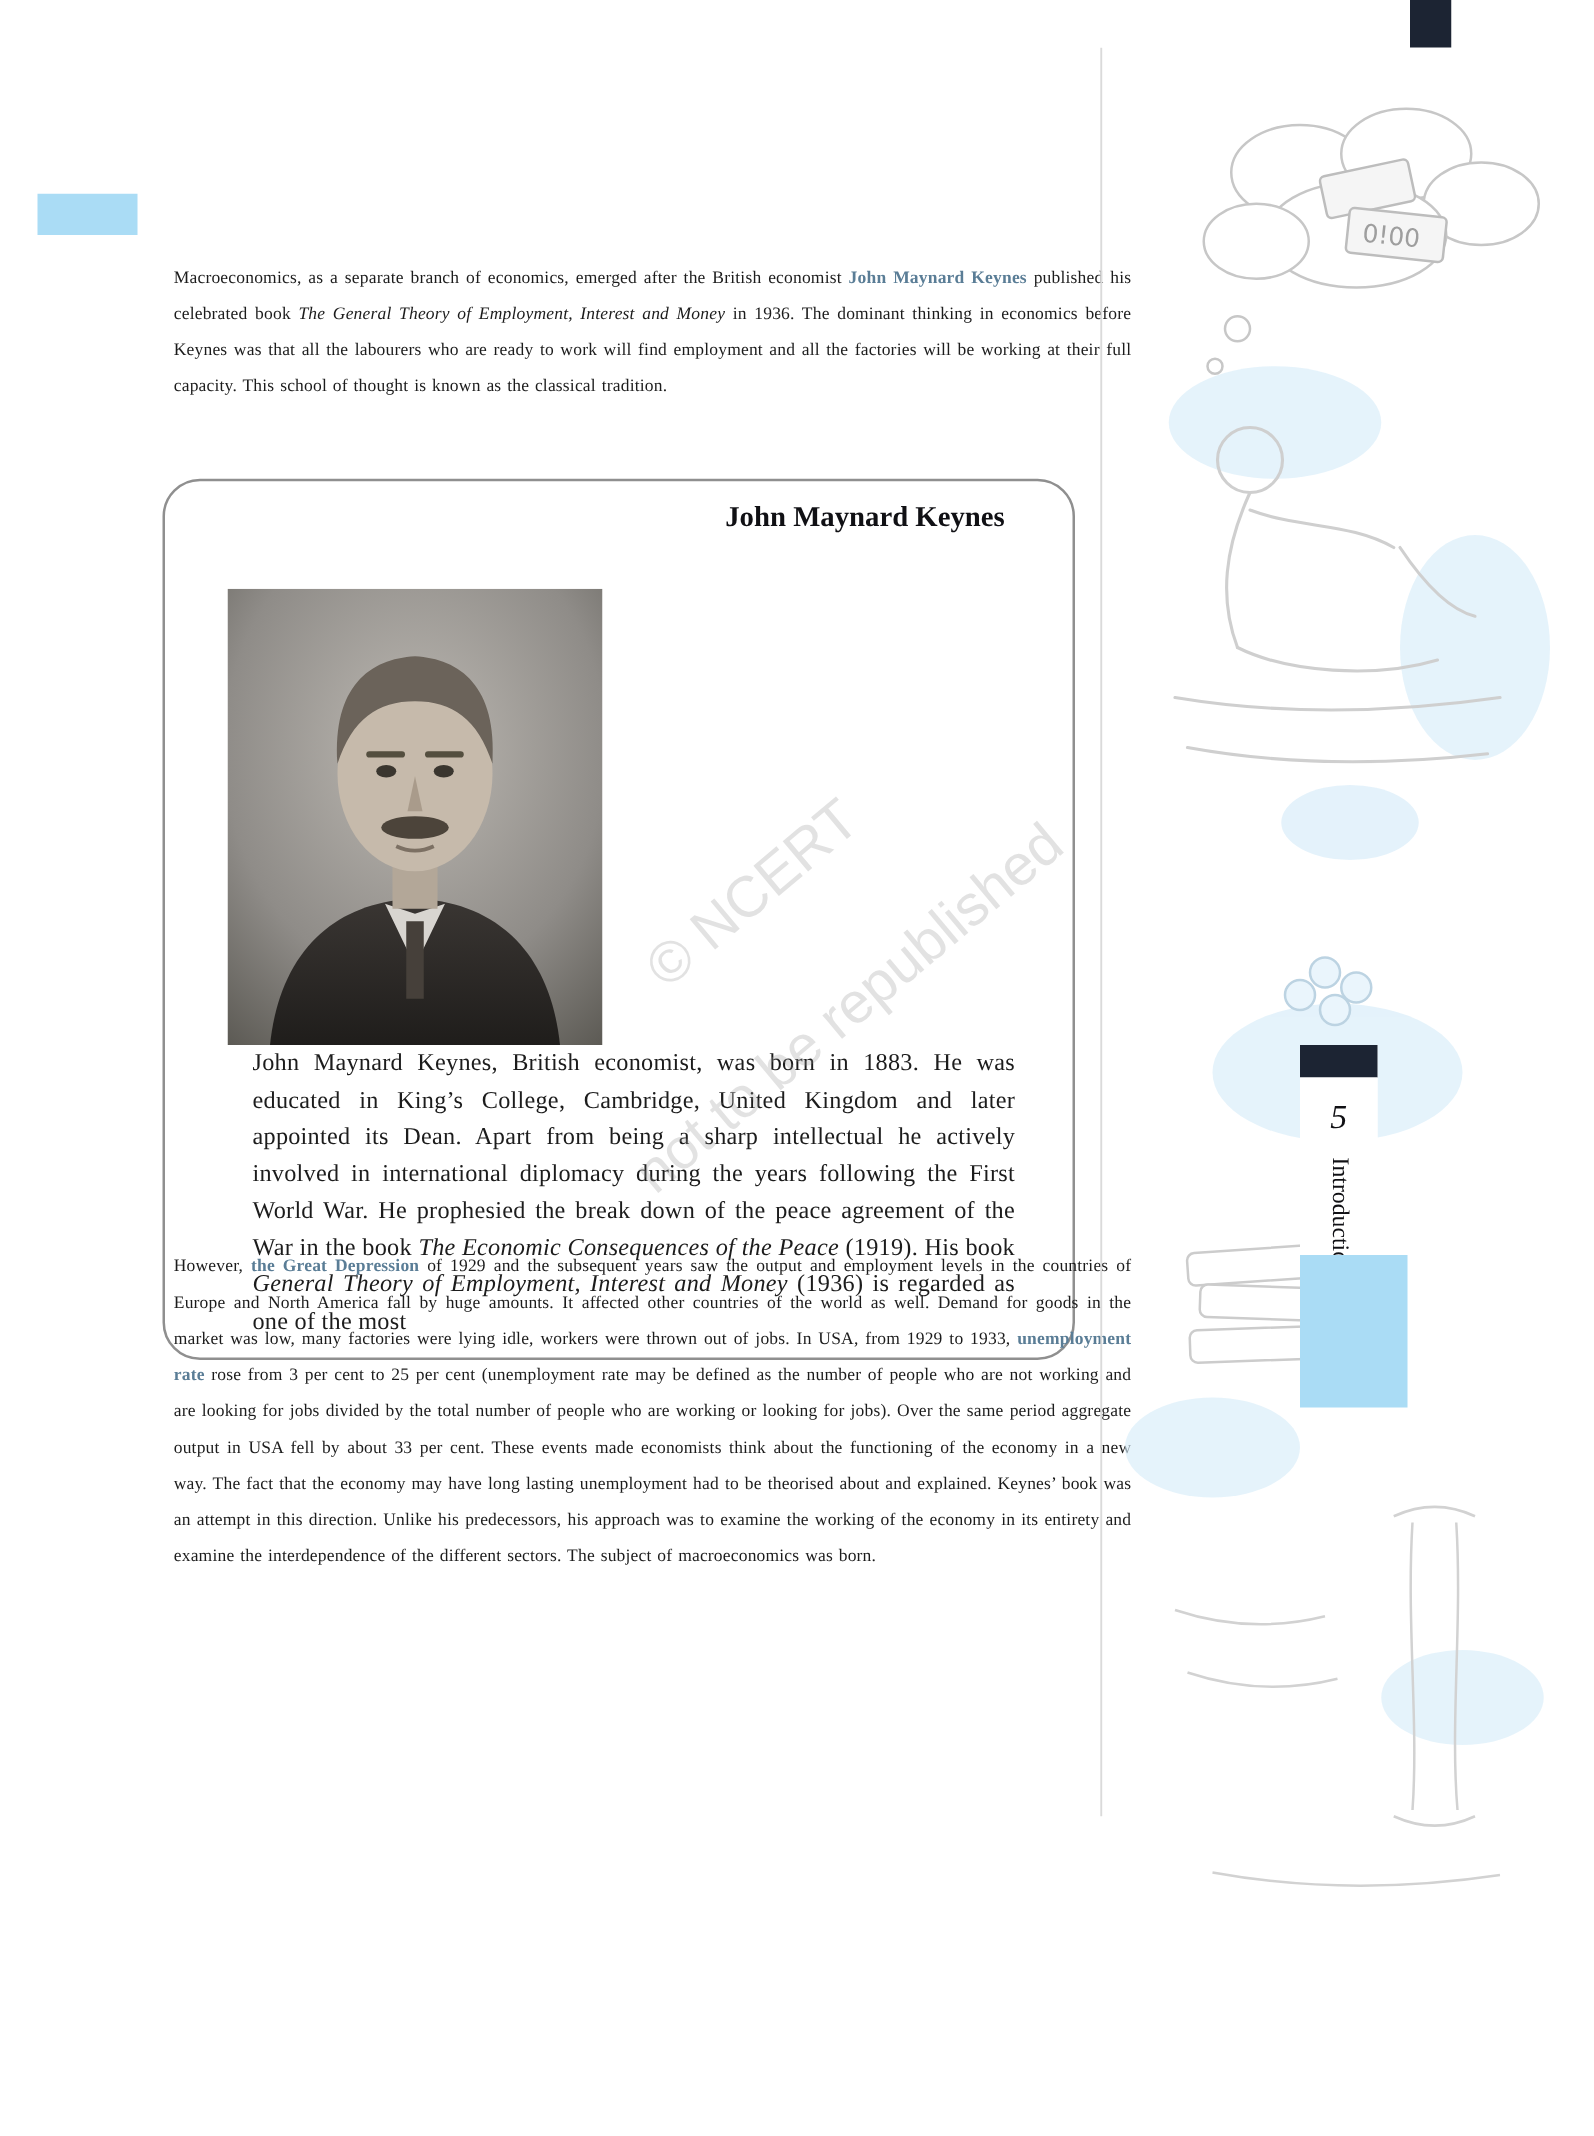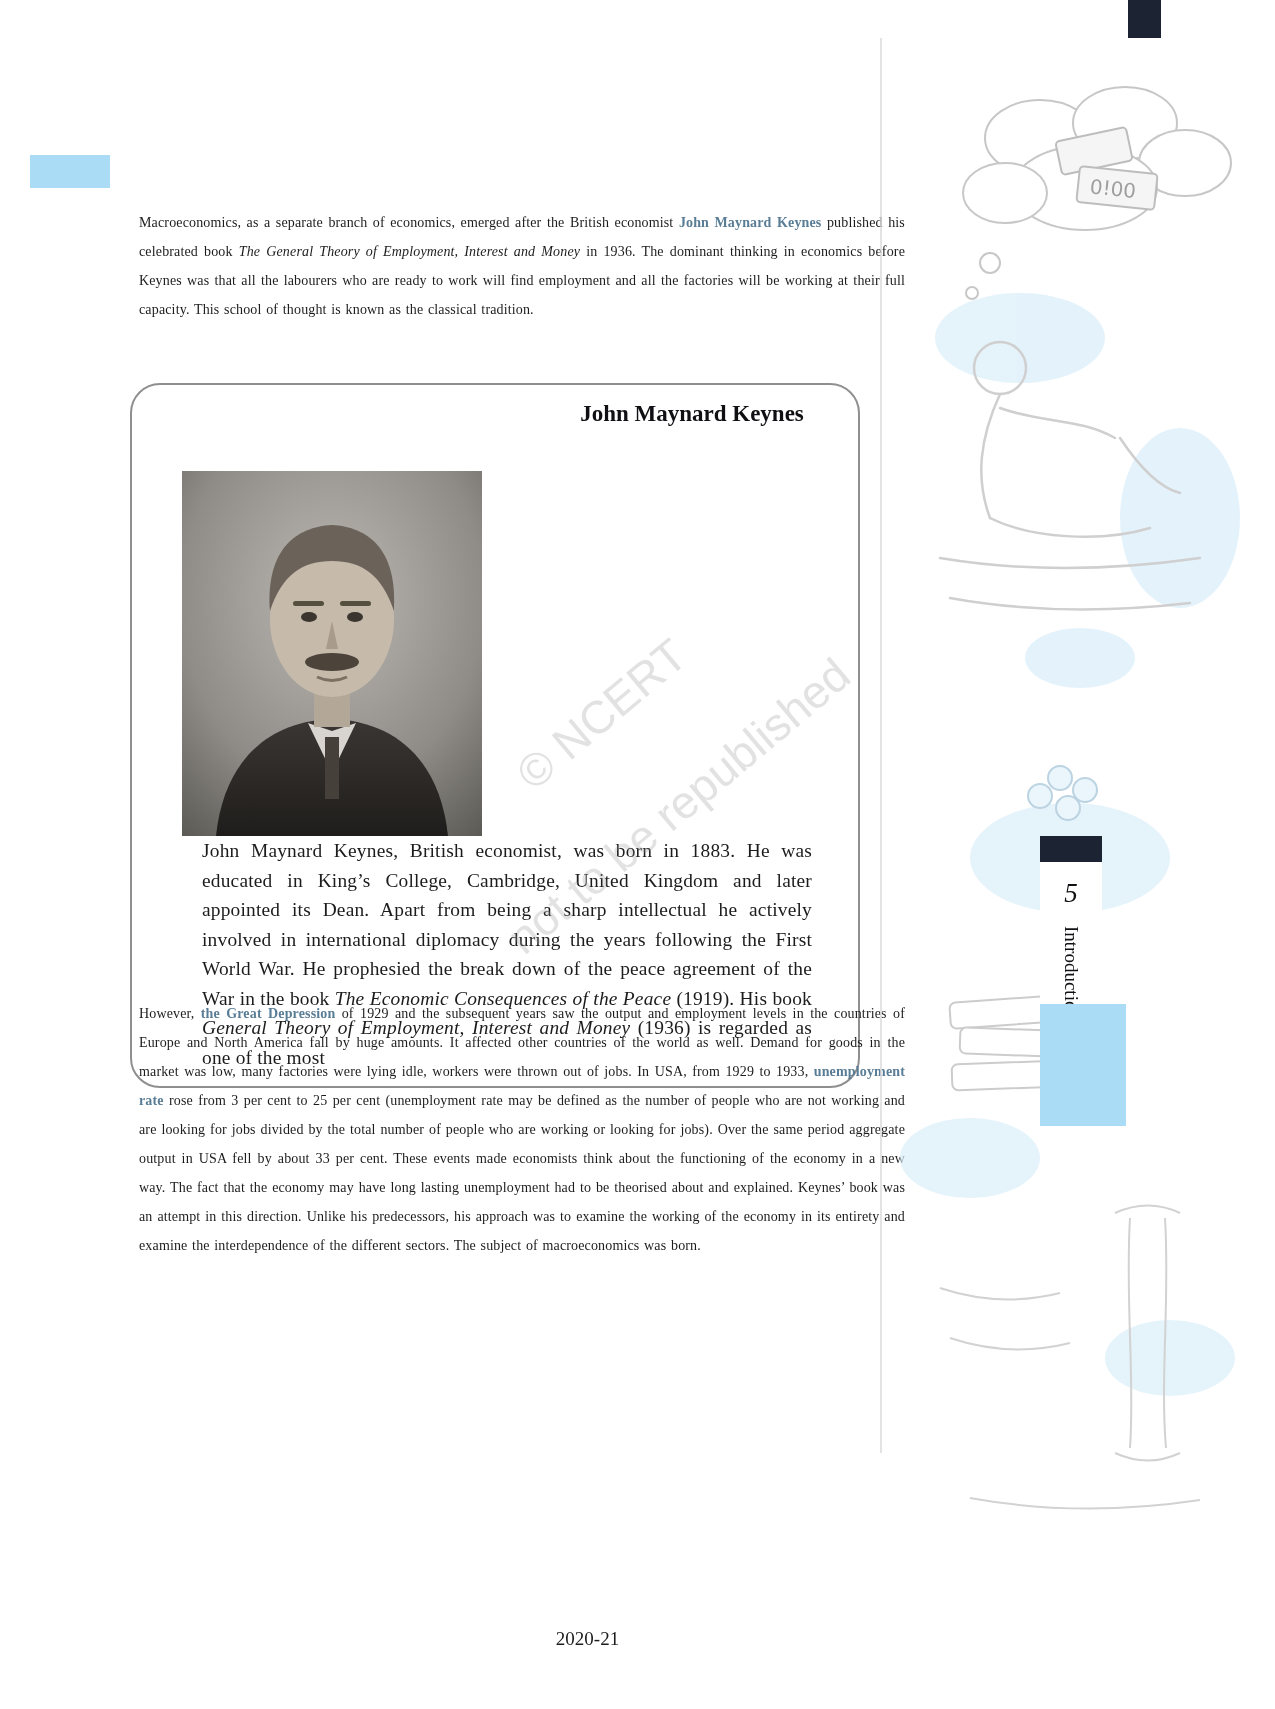--- a/index.html
+++ b/index.html
@@ -216,15 +216,14 @@
 
   <div class="side-tab">
     <div class="tab-dark"></div>
     <div class="tab-number">5</div>
     <div class="tab-chapter">
       <span>Introduction</span>
     </div>
   </div>
   <div class="tab-blue"></div>
 
-  <div class="footer">2020-21</div>
 
 </div>
 
 </body></html>

